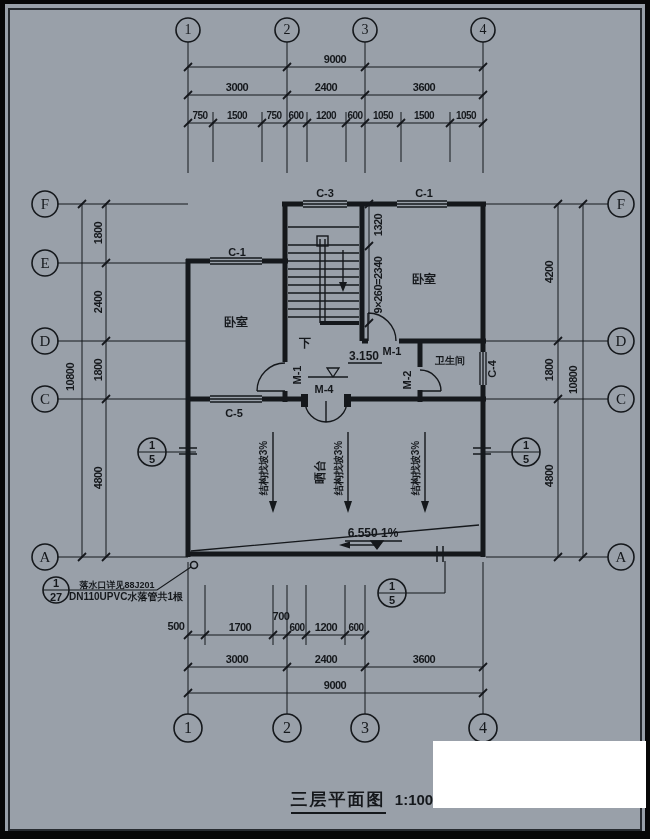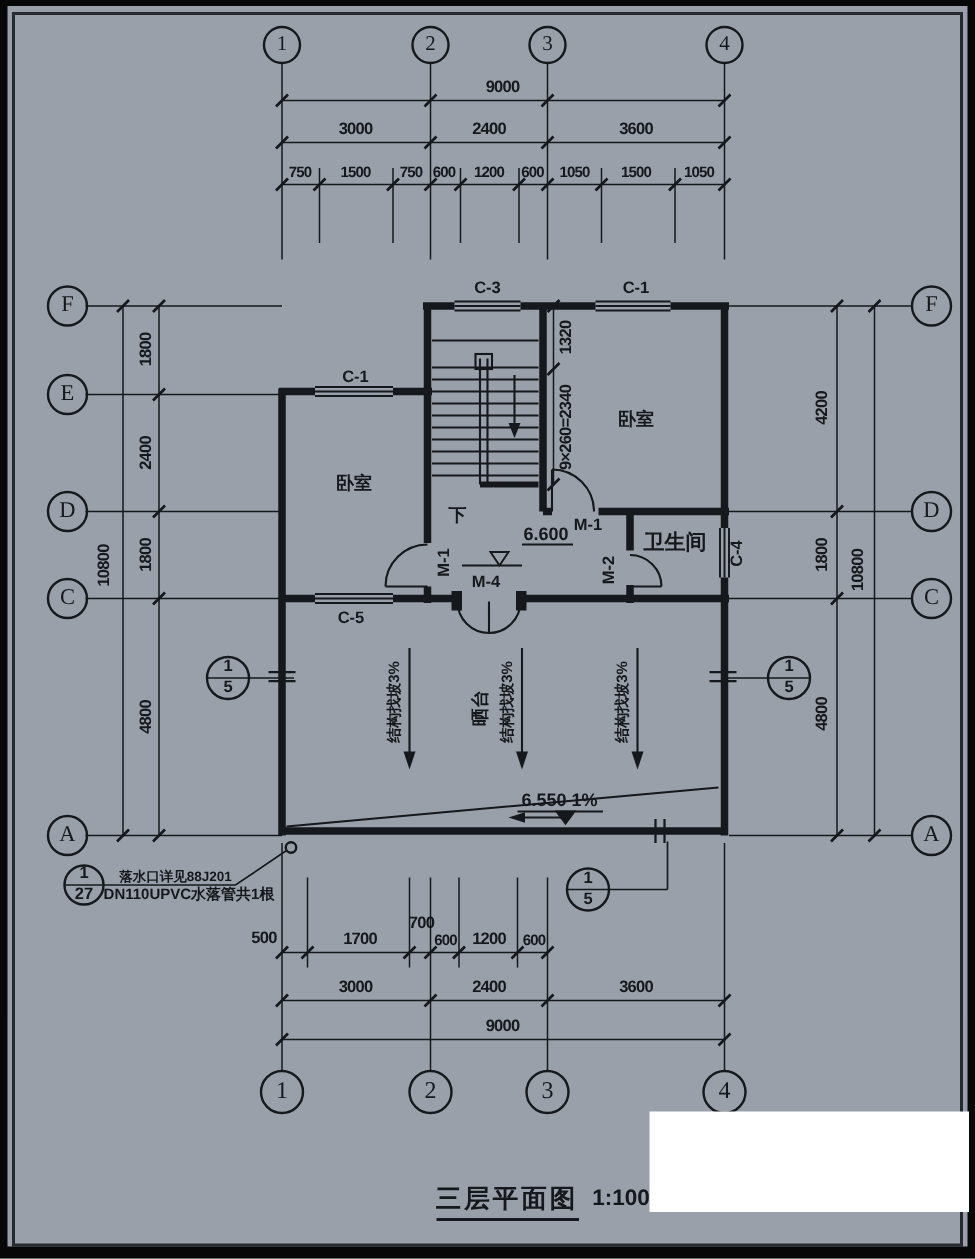--- a/index.html
+++ b/index.html
@@ -217,24 +217,24 @@
   <div class="lbl tag" style="left:234px;top:413px">C-5</div>
   <div class="lbl tag v" style="left:492px;top:369px">C-4</div>
 
   <div class="lbl tag v" style="left:297px;top:375px">M-1</div>
   <div class="lbl tag" style="left:392px;top:351px">M-1</div>
   <div class="lbl tag v" style="left:407px;top:380px">M-2</div>
   <div class="lbl tag" style="left:324px;top:389px">M-4</div>
 
   <div class="lbl room" style="left:236px;top:322px">卧室</div>
   <div class="lbl room" style="left:424px;top:279px">卧室</div>
-  <div class="lbl" style="left:450px;top:361px;font-size:14px;font-weight:bold">卫生间</div>
+  <div class="lbl" style="left:450px;top:361px;font-size:10px;font-weight:bold">卫生间</div>
   <div class="lbl room v" style="left:320px;top:472px">晒台</div>
 
-  <div class="lbl" style="left:364px;top:356px;font-size:12px;font-weight:bold">6.600</div>
+  <div class="lbl" style="left:364px;top:356px;font-size:12px;font-weight:bold">3.150</div>
   <div class="lbl" style="left:373px;top:533px;font-size:12px;font-weight:bold">6.550 1%</div>
   <div class="lbl" style="left:305px;top:343px;font-size:12px;font-weight:bold">下</div>
 
   <div class="lbl note v" style="left:264px;top:468px;font-size:10px">结构找坡3%</div>
   <div class="lbl note v" style="left:339px;top:468px;font-size:10px">结构找坡3%</div>
   <div class="lbl note v" style="left:416px;top:468px;font-size:10px">结构找坡3%</div>
 
   <div class="lbl bub" style="left:152px;top:445px">1</div>
   <div class="lbl bub" style="left:152px;top:459px">5</div>
   <div class="lbl bub" style="left:526px;top:445px">1</div>

